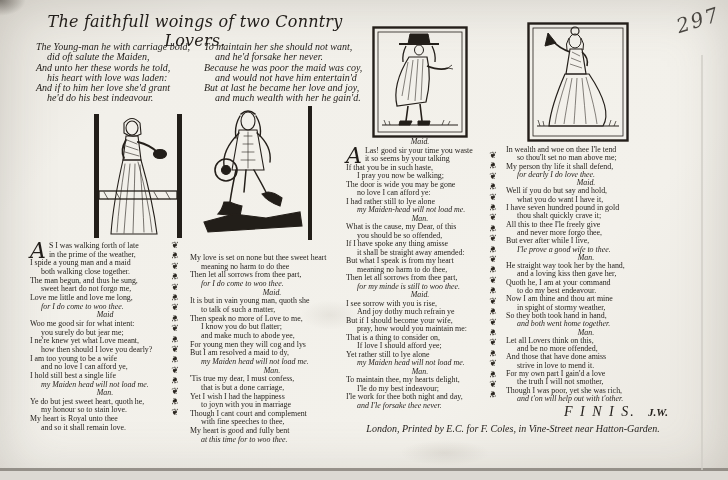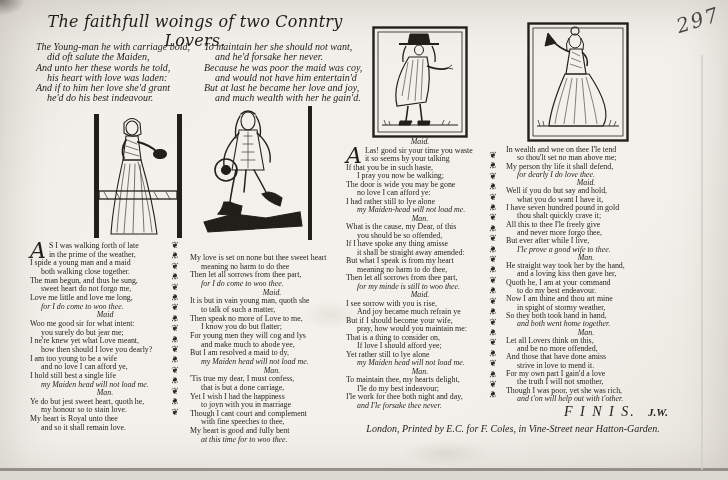--- a/index.html
+++ b/index.html
@@ -245,22 +245,22 @@
   <div class="tcol tcol2">
       <div class="line">My love is set on none but thee sweet heart</div>
       <div class="line ind">meaning no harm to do thee</div>
       <div class="line">Then let all sorrows from thee part,</div>
       <div class="line ind it">for I do come to woo thee.</div>
       <div class="speaker">Maid.</div>
       <div class="line">It is but in vain young man, quoth she</div>
       <div class="line ind">to talk of such a matter,</div>
       <div class="line">Then speak no more of Love to me,</div>
       <div class="line ind">I know you do but flatter;</div>
+      <div class="line ind">and make much to abode yee,</div>
       <div class="line">For young men they will cog and lys</div>
-      <div class="line ind">and make much to abode yee,</div>
       <div class="line">But I am resolved a maid to dy,</div>
       <div class="line ind it">my Maiden head will not load me.</div>
       <div class="speaker">Man.</div>
       <div class="line">'Tis true my dear, I must confess,</div>
       <div class="line ind">that is but a done carriage,</div>
       <div class="line">Yet I wish I had the happiness</div>
       <div class="line ind">to joyn with you in marriage</div>
       <div class="line">Though I cant court and complement</div>
       <div class="line ind">with fine speeches to thee,</div>
       <div class="line">My heart is good and fully bent</div>
@@ -280,21 +280,21 @@
       <div class="line">What is the cause, my Dear, of this</div>
       <div class="line ind">you should be so offended,</div>
       <div class="line">If I have spoke any thing amisse</div>
       <div class="line ind">it shall be straight away amended:</div>
       <div class="line">But what I speak is from my heart</div>
       <div class="line ind">meaning no harm to do thee,</div>
       <div class="line">Then let all sorrows from thee part,</div>
       <div class="line ind it">for my minde is still to woo thee.</div>
       <div class="speaker">Maid.</div>
       <div class="line">I see sorrow with you is rise,</div>
-      <div class="line ind">And joy became much refrain ye</div>
+      <div class="line ind">And joy dothy much refrain ye</div>
       <div class="line">But if I should become your wife,</div>
       <div class="line ind">pray, how would you maintain me:</div>
       <div class="line">That is a thing to consider on,</div>
       <div class="line ind">If love I should afford yee;</div>
       <div class="line">Yet rather still to lye alone</div>
       <div class="line ind it">my Maiden head will not load me.</div>
       <div class="speaker">Man.</div>
       <div class="line">To maintain thee, my hearts delight,</div>
       <div class="line ind">I'le do my best indeavour;</div>
       <div class="line">I'le work for thee both night and day,</div>

